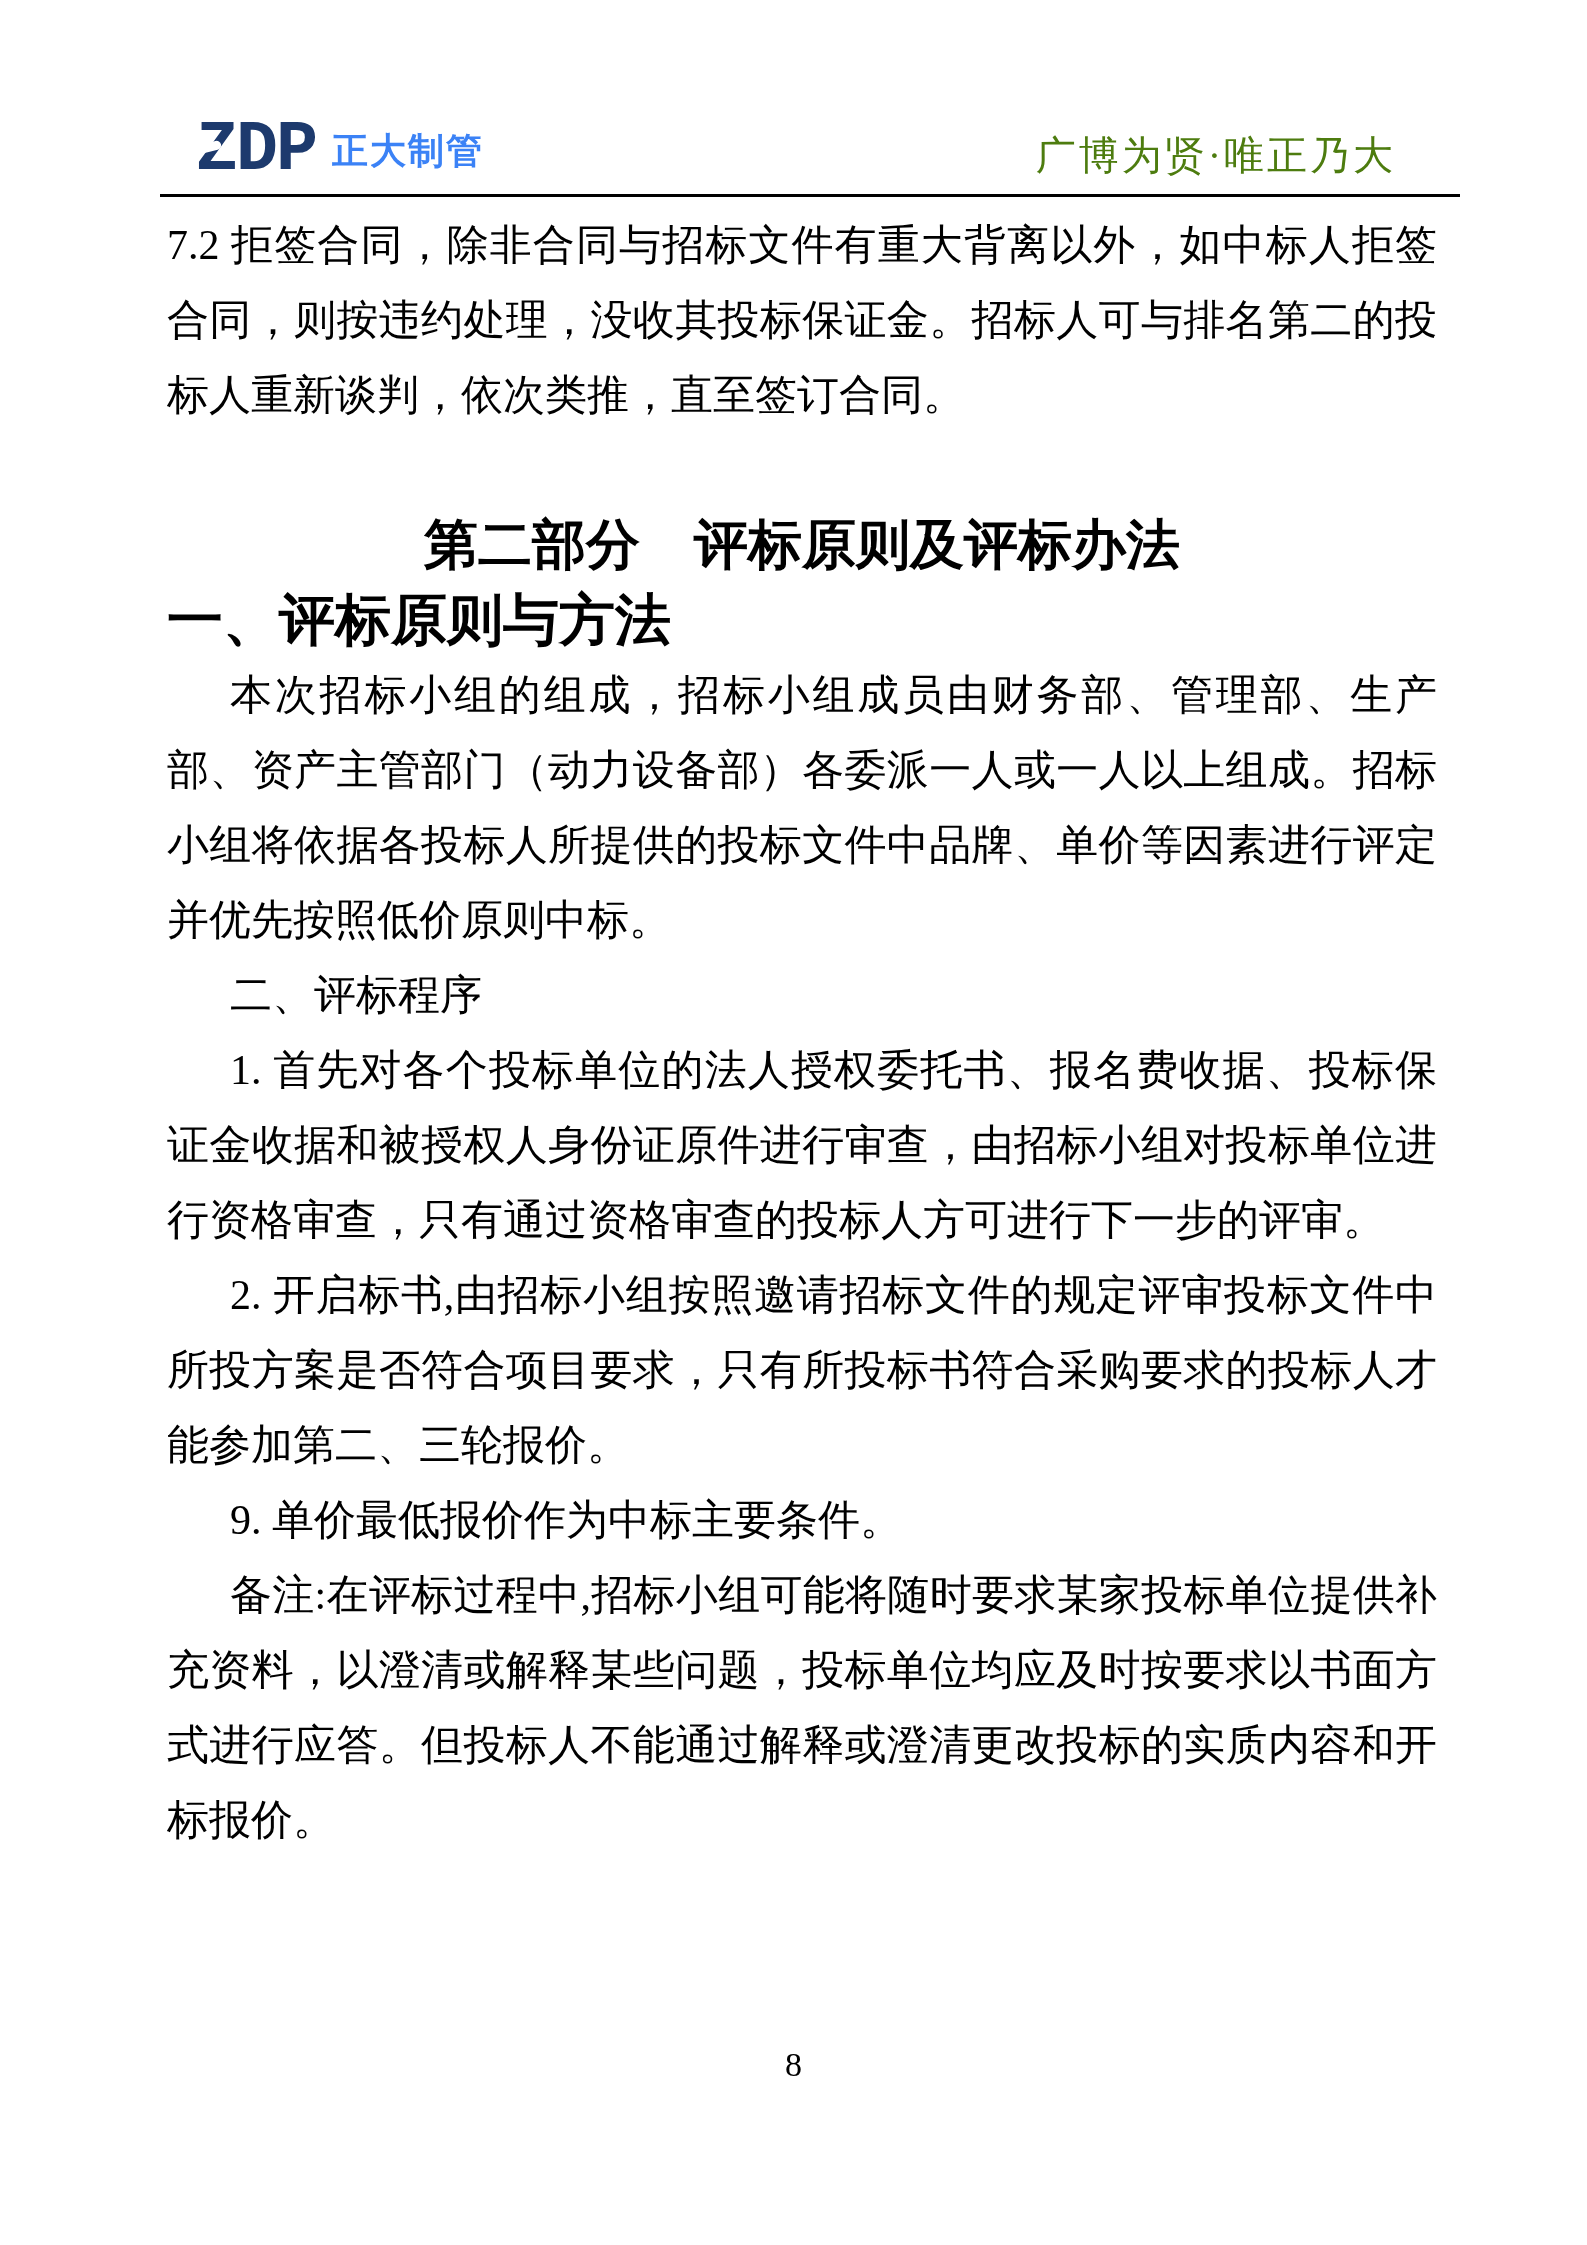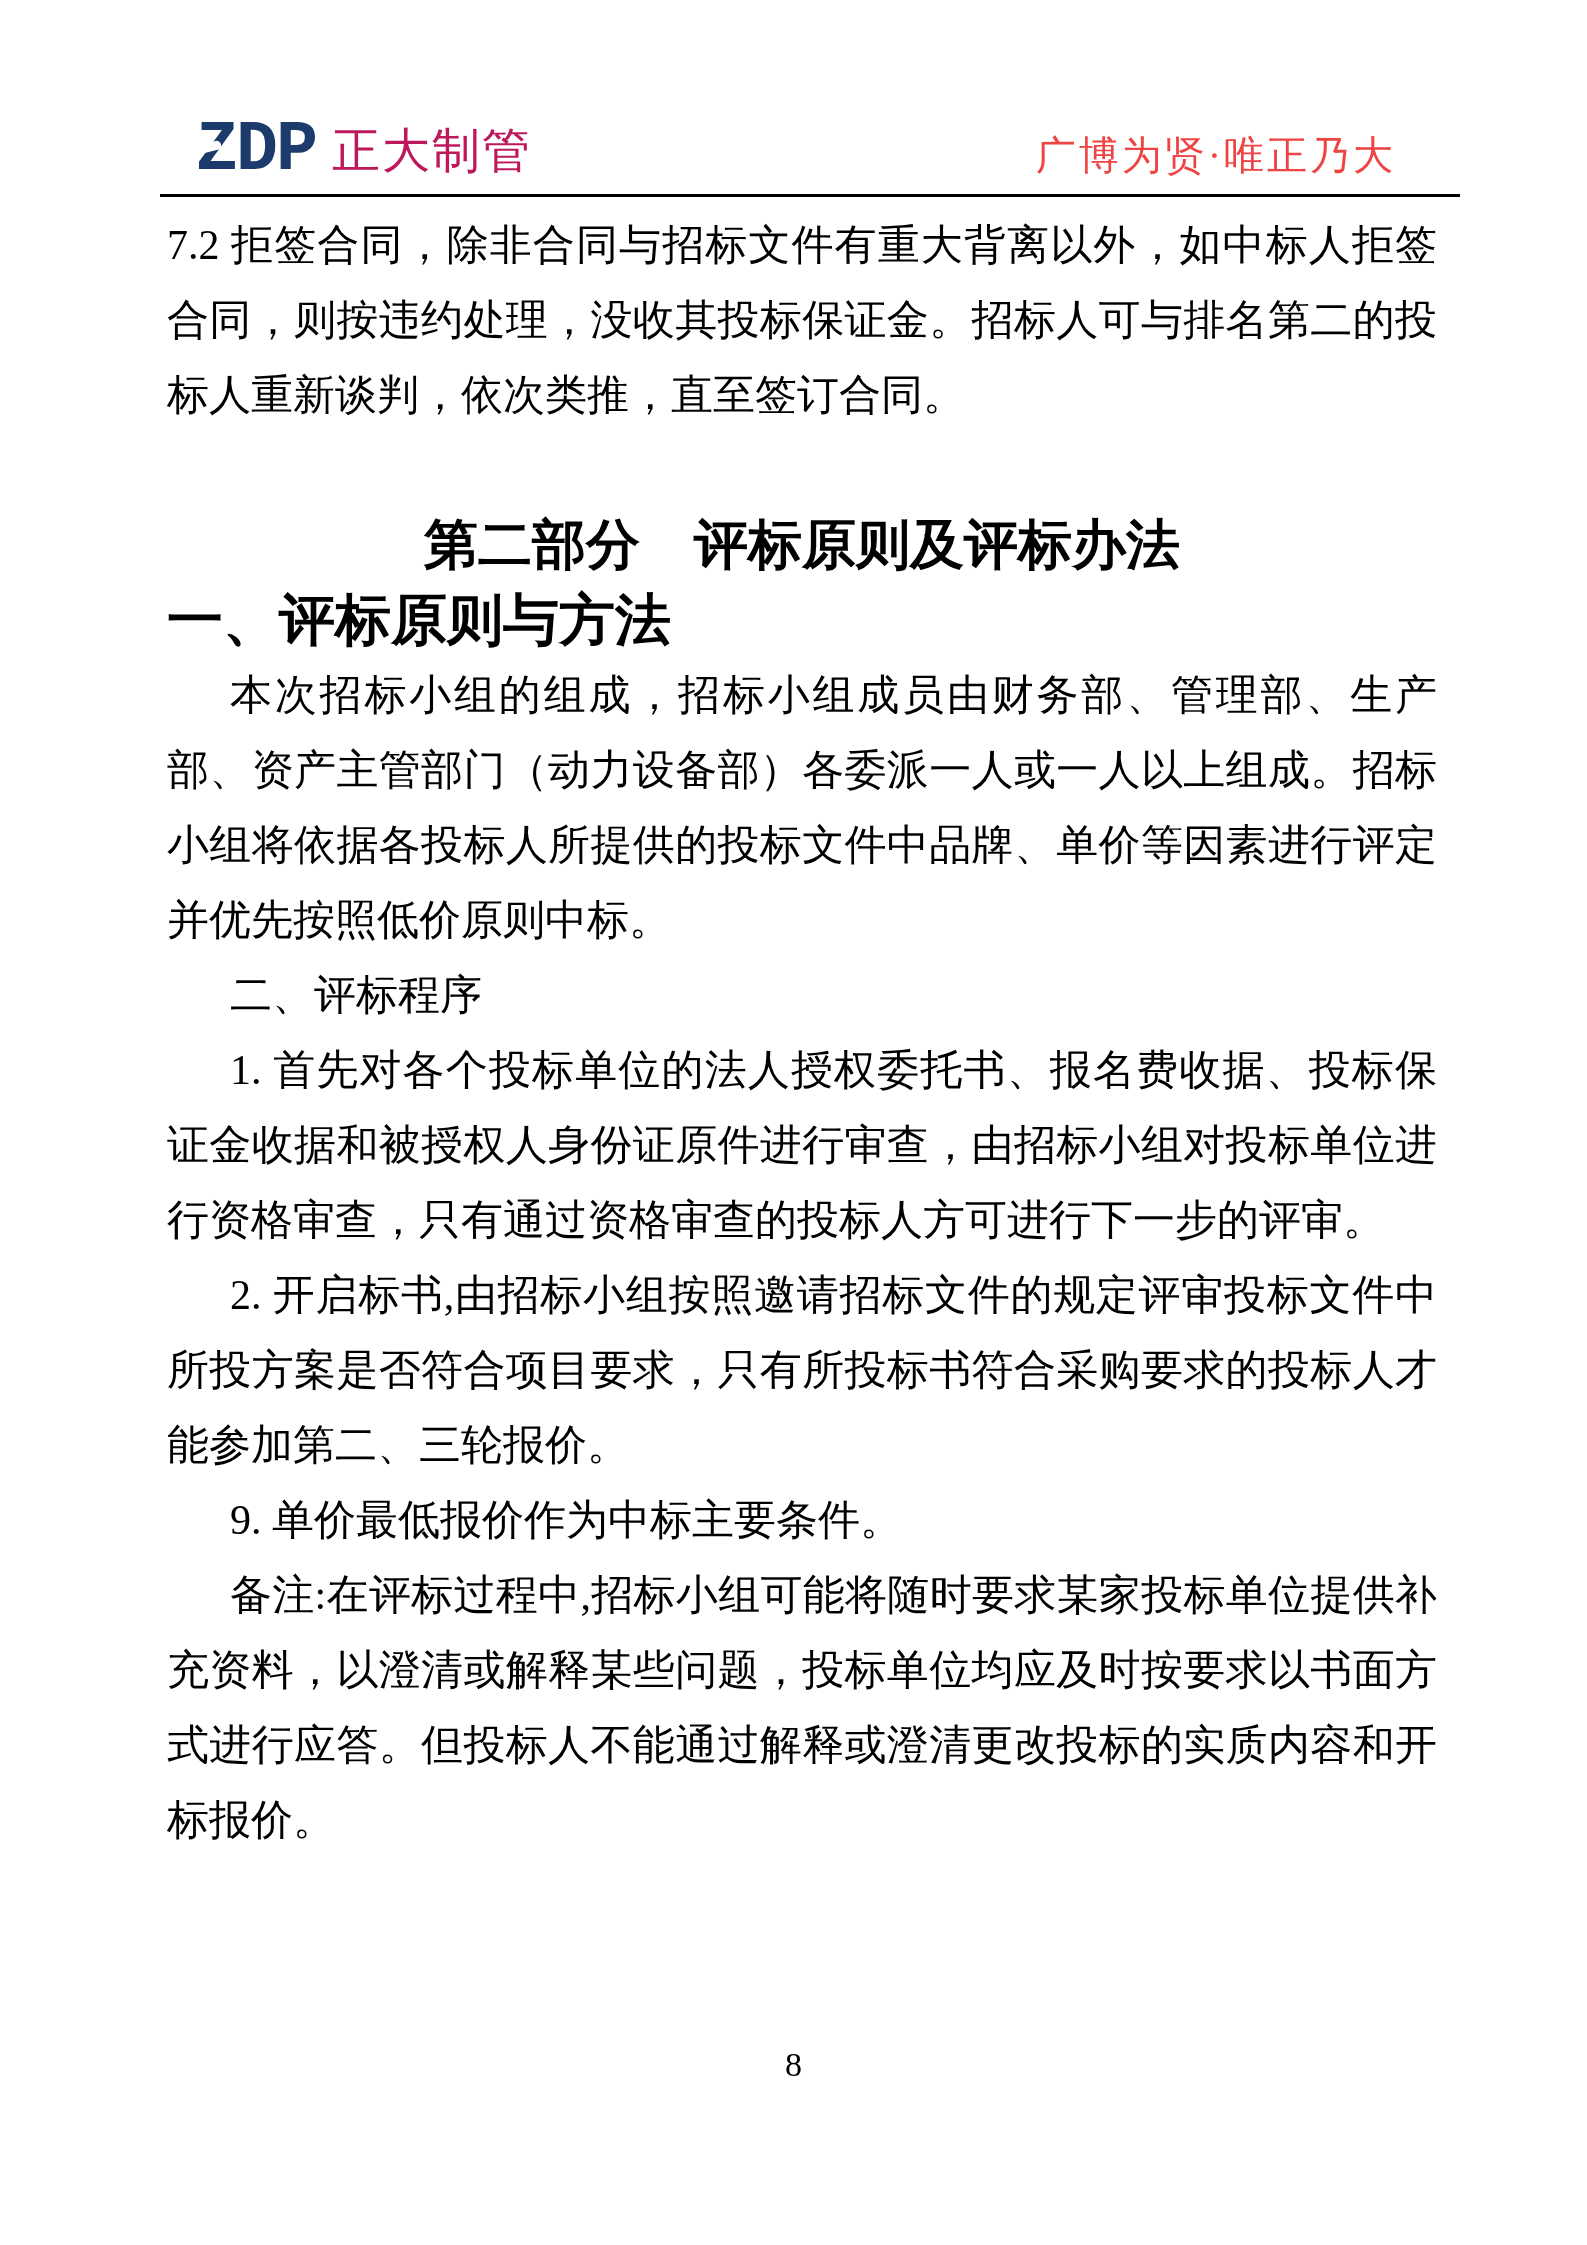--- a/index.html
+++ b/index.html
@@ -47,31 +47,31 @@
     left: -6px;
     top: 26px;
     width: 68px;
     height: 9px;
     background: #ffffff;
     border-radius: 10px;
     transform: rotate(-14deg);
   }
   .logo-name {
     font-family: "Liberation Sans", "DejaVu Sans", sans-serif;
-    font-weight: 400;
-    font-size: 48px;
+    font-weight: 700;
+    font-size: 36px;
     line-height: 58px;
     letter-spacing: 2px;
-    color: #be185d;
+    color: #3b82f6;
   }
   .slogan {
     font-size: 40px;
     line-height: 48px;
     letter-spacing: 3px;
-    color: #ef4444;
+    color: #4d7c0f;
     padding-right: 34px;
     white-space: nowrap;
   }
   .header-rule {
     position: absolute;
     left: 160px;
     width: 1300px;
     top: 194px;
     height: 3px;
     background: #000000;

